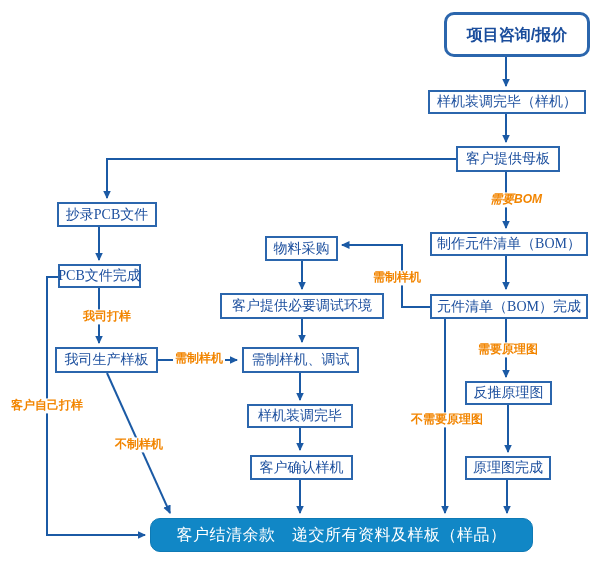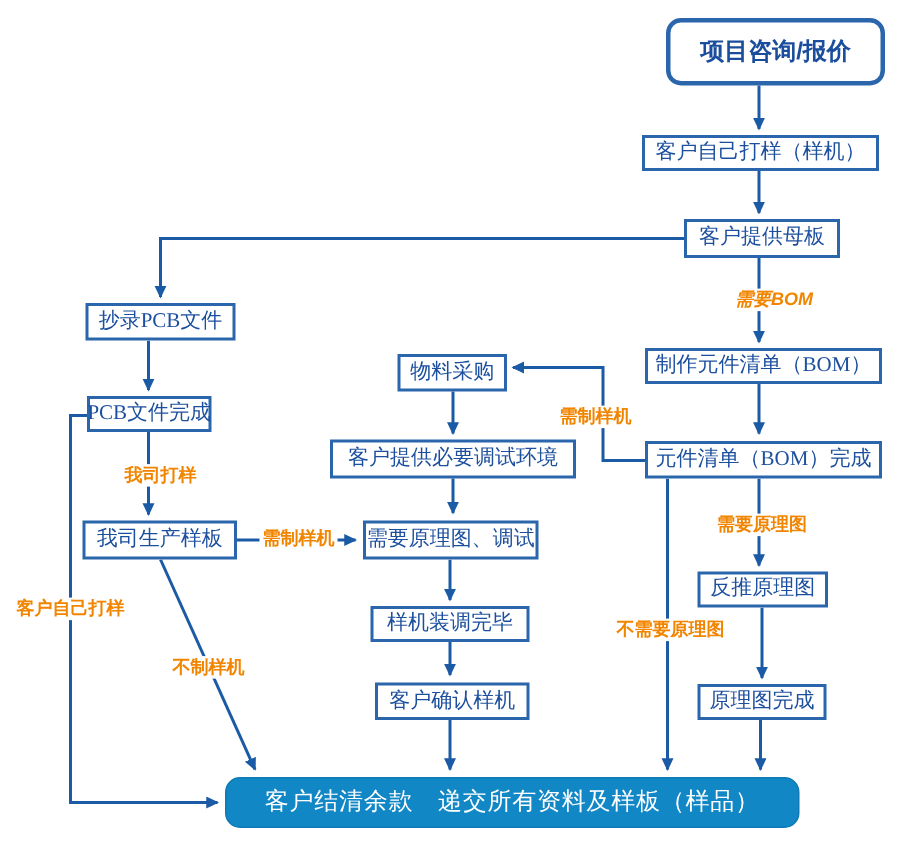--- a/index.html
+++ b/index.html
@@ -82,35 +82,35 @@
       <polyline marker-end="url(#arr)" points="300,480 300,513"></polyline>
       <polyline marker-end="url(#arr)" points="506,319 506,377"></polyline>
       <polyline marker-end="url(#arr)" points="445,319 445,513"></polyline>
       <polyline marker-end="url(#arr)" points="508,405 508,452"></polyline>
       <polyline marker-end="url(#arr)" points="507,480 507,513"></polyline>
     </g>
   </svg>
 
   <div class="node node--start" style="left:444px;top:12px;width:146px;height:45px;">项目咨询/报价</div>
 
-  <div class="node" style="left:428px;top:90px;width:158px;height:24px;">客户自己打样（样机）</div>
+  <div class="node" style="left:428px;top:90px;width:158px;height:24px;">样机装调完毕（样机）</div>
 
   <div class="node" style="left:456px;top:146px;width:104px;height:26px;">客户提供母板</div>
 
   <div class="node" style="left:57px;top:202px;width:100px;height:25px;">抄录PCB文件</div>
 
   <div class="node" style="left:58px;top:264px;width:83px;height:24px;">PCB文件完成</div>
 
   <div class="node" style="left:55px;top:347px;width:103px;height:26px;">我司生产样板</div>
 
   <div class="node" style="left:265px;top:236px;width:73px;height:25px;">物料采购</div>
 
   <div class="node" style="left:220px;top:293px;width:164px;height:26px;">客户提供必要调试环境</div>
 
-  <div class="node" style="left:242px;top:347px;width:117px;height:26px;">需要原理图、调试</div>
+  <div class="node" style="left:242px;top:347px;width:117px;height:26px;">需制样机、调试</div>
 
   <div class="node" style="left:247px;top:404px;width:106px;height:24px;">样机装调完毕</div>
 
   <div class="node" style="left:250px;top:455px;width:103px;height:25px;">客户确认样机</div>
 
   <div class="node" style="left:430px;top:232px;width:158px;height:24px;">制作元件清单（BOM）</div>
 
   <div class="node" style="left:465px;top:381px;width:87px;height:24px;">反推原理图</div>
 
   <div class="node" style="left:430px;top:294px;width:158px;height:25px;">元件清单（BOM）完成</div>

